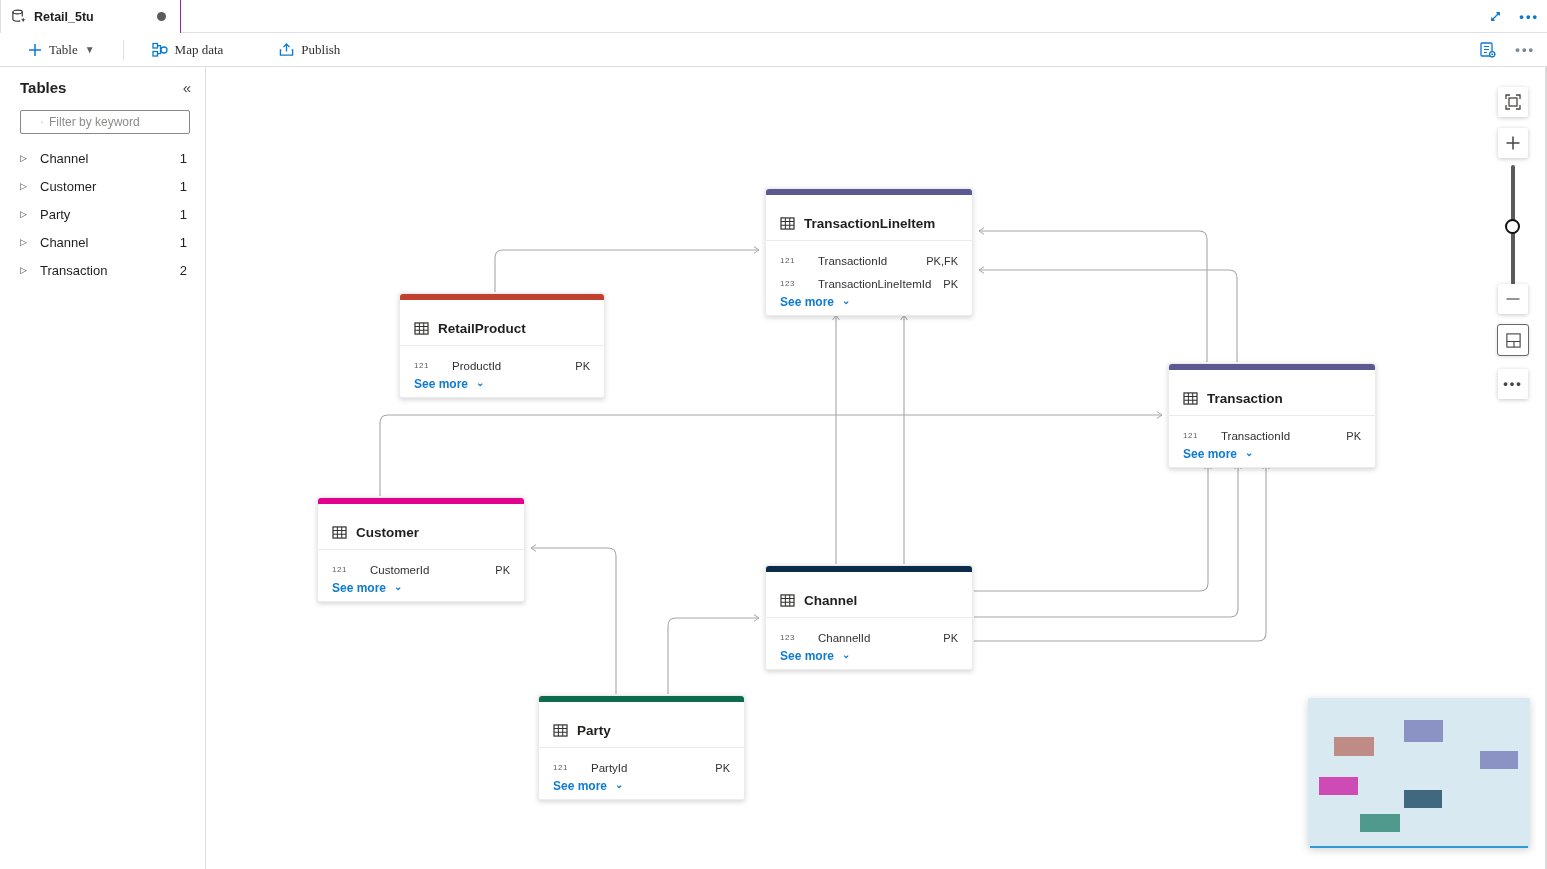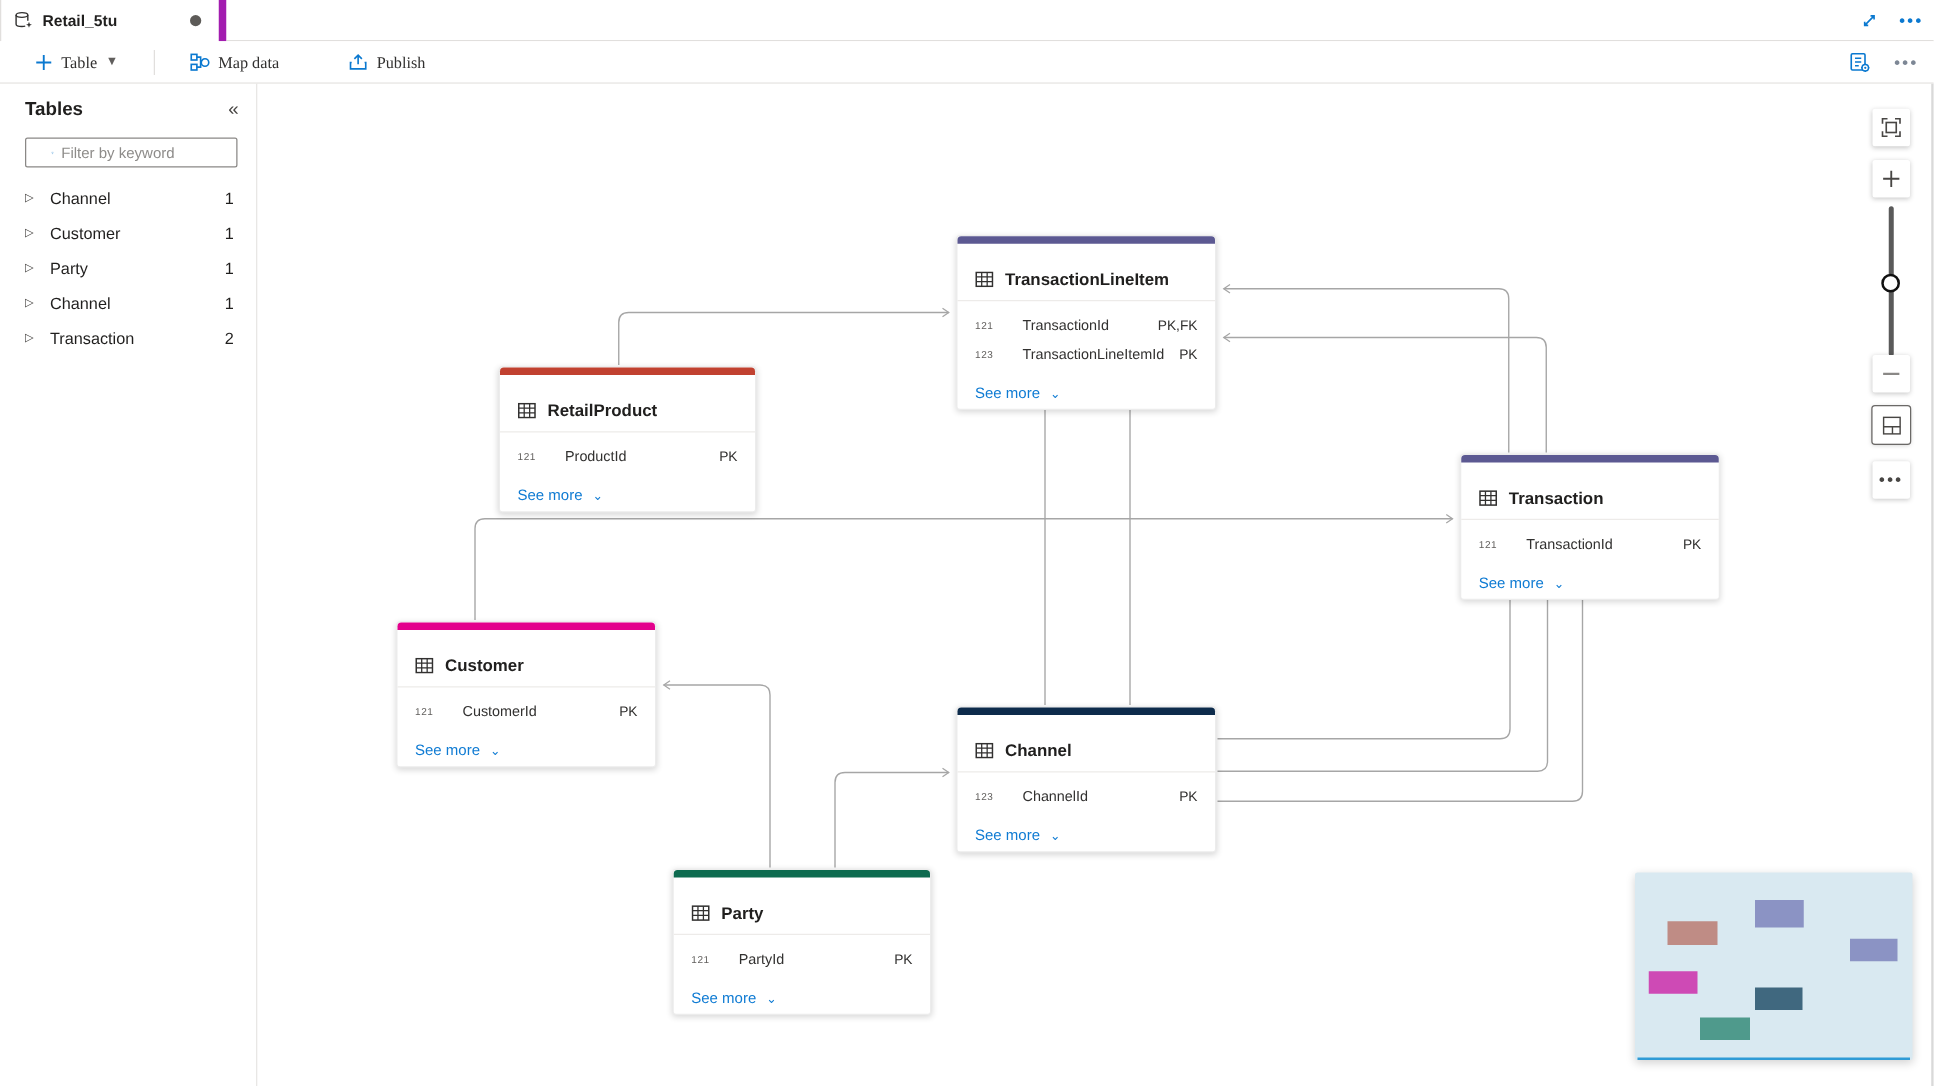--- a/index.html
+++ b/index.html
@@ -4,21 +4,21 @@
 <style>
   * { margin:0; padding:0; box-sizing:border-box; }
   html,body { width:1547px; height:869px; overflow:hidden; background:#fff;
     font-family:"Liberation Sans", sans-serif; color:#201f1e; }
   .app { position:relative; width:1547px; height:869px; }
 
   
   .tabbar { position:absolute; left:0; top:0; width:1547px; height:33px; background:#fff; }
   .tabbar .edge-line { position:absolute; left:181px; right:0; bottom:0; height:1px; background:#e1dfdd; }
   .tab { position:absolute; left:0; top:0; width:181px; height:33px; background:#fff;
-    border-right:6px solid #a21caf; border-left:1px solid #e1dfdd; display:flex; align-items:center; padding:0 10px; }
+    border-right:1px solid #a21caf; border-left:1px solid #e1dfdd; display:flex; align-items:center; padding:0 10px; }
   .tab-title { font-size:12.5px; font-weight:700; color:#201f1e; margin-left:8px; }
   .dirty-dot { width:9px; height:9px; border-radius:50%; background:#5d5b58; margin-left:auto; margin-right:4px; }
   .tabbar-right { position:absolute; right:8px; top:0; height:33px; display:flex; align-items:center; gap:16px; }
 
   
   .toolbar { position:absolute; left:0; top:33px; width:1547px; height:34px; background:#fff;
     border-bottom:1px solid #e1dfdd; display:flex; align-items:center; }
   .tb-item { display:flex; align-items:center; gap:7px; font-size:13px; color:#323130; padding:0 28px; height:100%; cursor:pointer;font-family:Liberation Serif, serif; }
   .tb-sep { width:1px; height:20px; background:#e1dfdd; }
   .chev { font-size:10px; color:#605e5c; }
@@ -53,21 +53,21 @@
     box-shadow:0 1.6px 5px rgba(0,0,0,.16); cursor:move; }
   .accent { height:6px; border-radius:3px 3px 0 0; }
   .ent-head { display:flex; align-items:center; gap:9px; height:34px; padding:0 14px;
     border-bottom:1px solid #edebe9;margin-top:12px; }
   .ent-title { font-size:13.5px; font-weight:700; color:#201f1e; }
   .ent-body { padding:8px 14px 6px 14px; }
   .frow { display:flex; align-items:center; height:23px; font-size:11.5px; color:#323130;gap:12px; }
   .ftype { width:26px; font-size:8px; color:#605e5c; letter-spacing:.5px; }
   .fname { flex:1; }
   .fkey { color:#323130; font-size:11px; }
-  .see-more { display:flex; align-items:flex-end; gap:8px; color:#0f7bd3; font-size:12px; margin-top:12px; cursor:pointer; }
+  .see-more { display:flex; align-items:flex-start; gap:8px; color:#0f7bd3; font-size:12px; margin-top:0; cursor:pointer;font-weight:bold; }
   .see-more .sm-chev { font-size:10px; }
 
   
   .ctrl { position:absolute; width:30px; height:30px; background:#fff; border-radius:2px;
     box-shadow:0 1px 4px rgba(0,0,0,.22); display:flex; align-items:center; justify-content:center;
     color:#484644; cursor:pointer; }
   .slider-track { position:absolute; left:1511px; top:165px; width:4px; height:120px; background:#5a5a5a; border-radius:2px; }
   .slider-thumb { position:absolute; left:1505px; top:219px; width:15px; height:15px; background:#fff;
     border:2.5px solid #111; border-radius:50%; cursor:grab; }
   .ctrl.selected { outline:1.5px solid #6b6967; }

